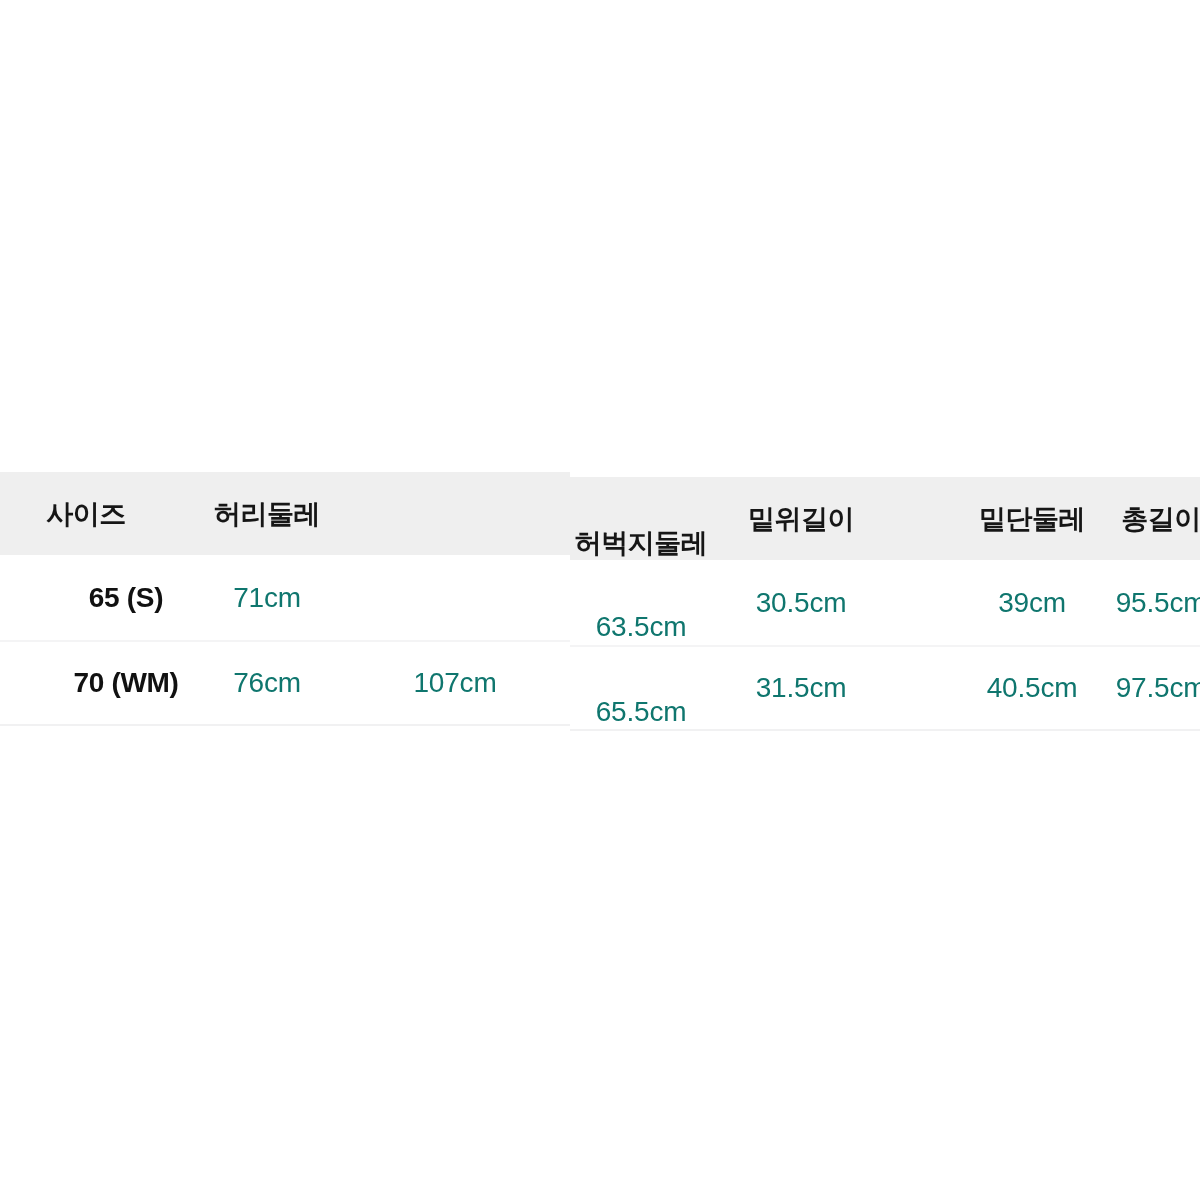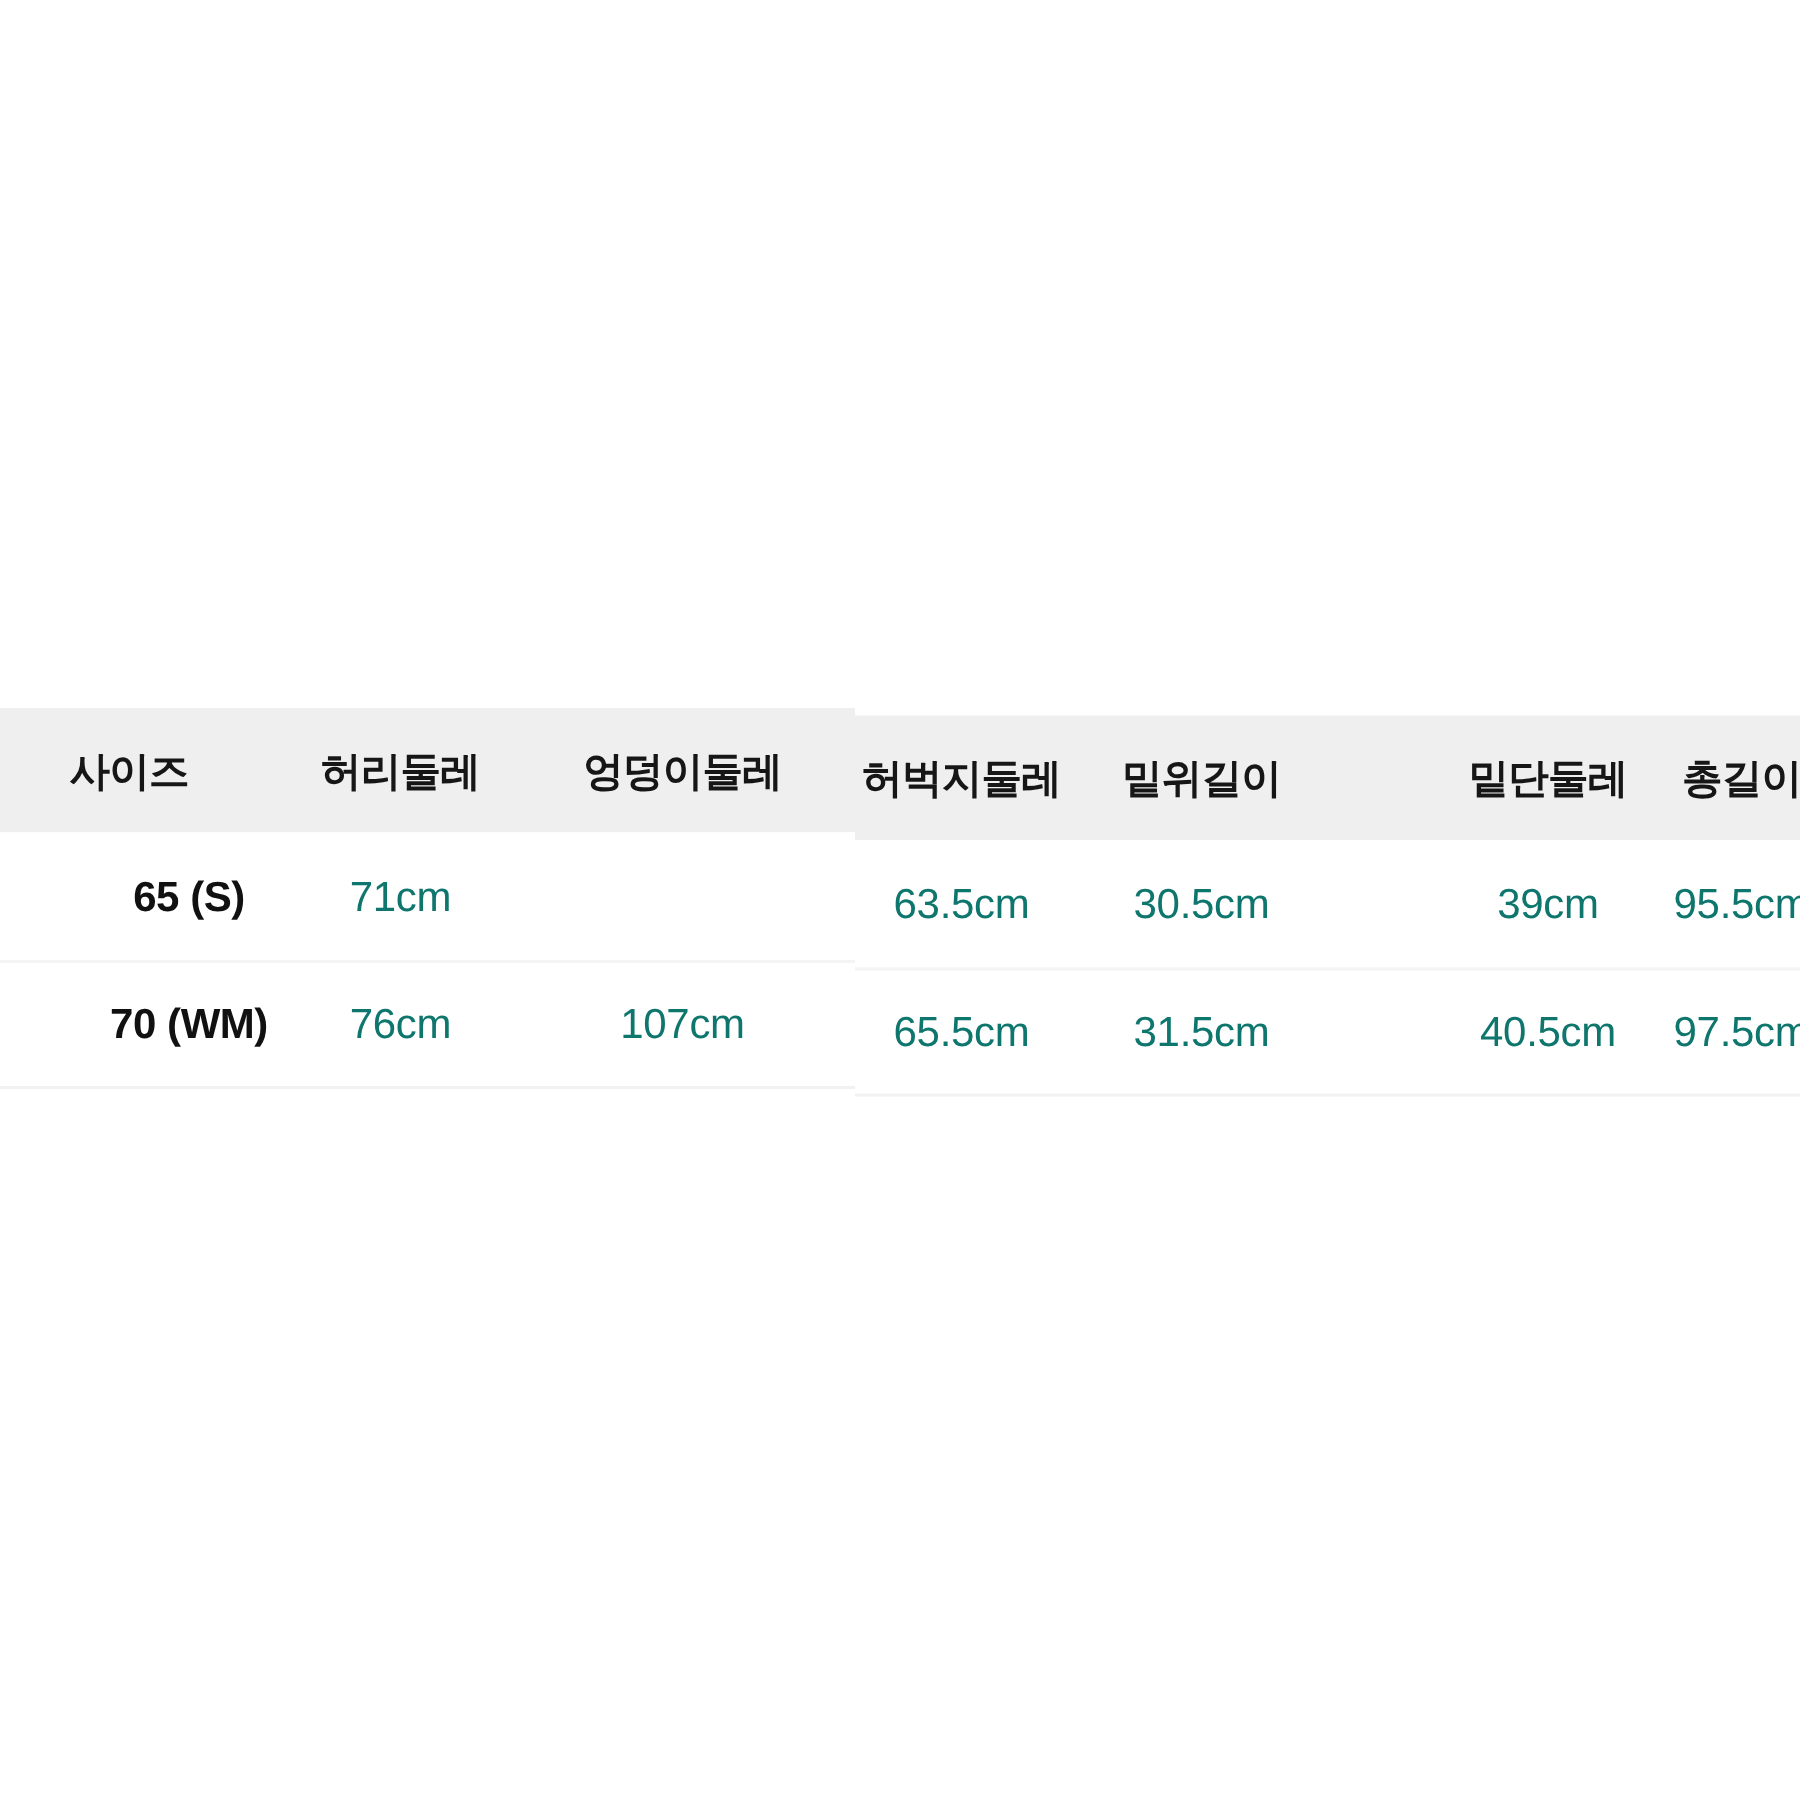--- a/index.html
+++ b/index.html
@@ -106,21 +106,21 @@
     align-items: center;
     justify-content: center;
     white-space: nowrap;
     color: #1b1b1b;
   }
 
   
   .c0 { left: 0px;    width: 172px; }
   .c1 { left: 180px;  width: 174px; }
   .c2 { left: 362px;  width: 186px; }
-  .c3 { left: 556px;  width: 170px; }
+  .c3 { left: 556px;  width: 170px; margin-top: 24px; }
   .c4 { left: 716px;  width: 170px; }
   .c5 { left: 950px;  width: 164px; }
   .c6 { left: 1076px; width: 170px; }
 
   .thead .cell {
     font-size: 27px;
     font-weight: 700;
     letter-spacing: -0.5px;
     color: #161616;
   }
@@ -143,21 +143,20 @@
 <div id="page">
 
   <div id="size-chart">
 
     <div class="chart-half left">
       <div class="surface">
 
         <div class="thead">
           <div class="cell c1">허리둘레</div>
           <div class="cell c0">사이즈</div>
-          <div class="cell c2">엉덩이둘레</div>
           <div class="cell c3">허벅지둘레</div>
 
         </div>
 
         <div class="tbody">
           <div class="row r0">
             <div class="cell c0">65 (S)</div>
             <div class="cell c1">71cm</div>
             <div class="cell c3">63.5cm</div>
 

